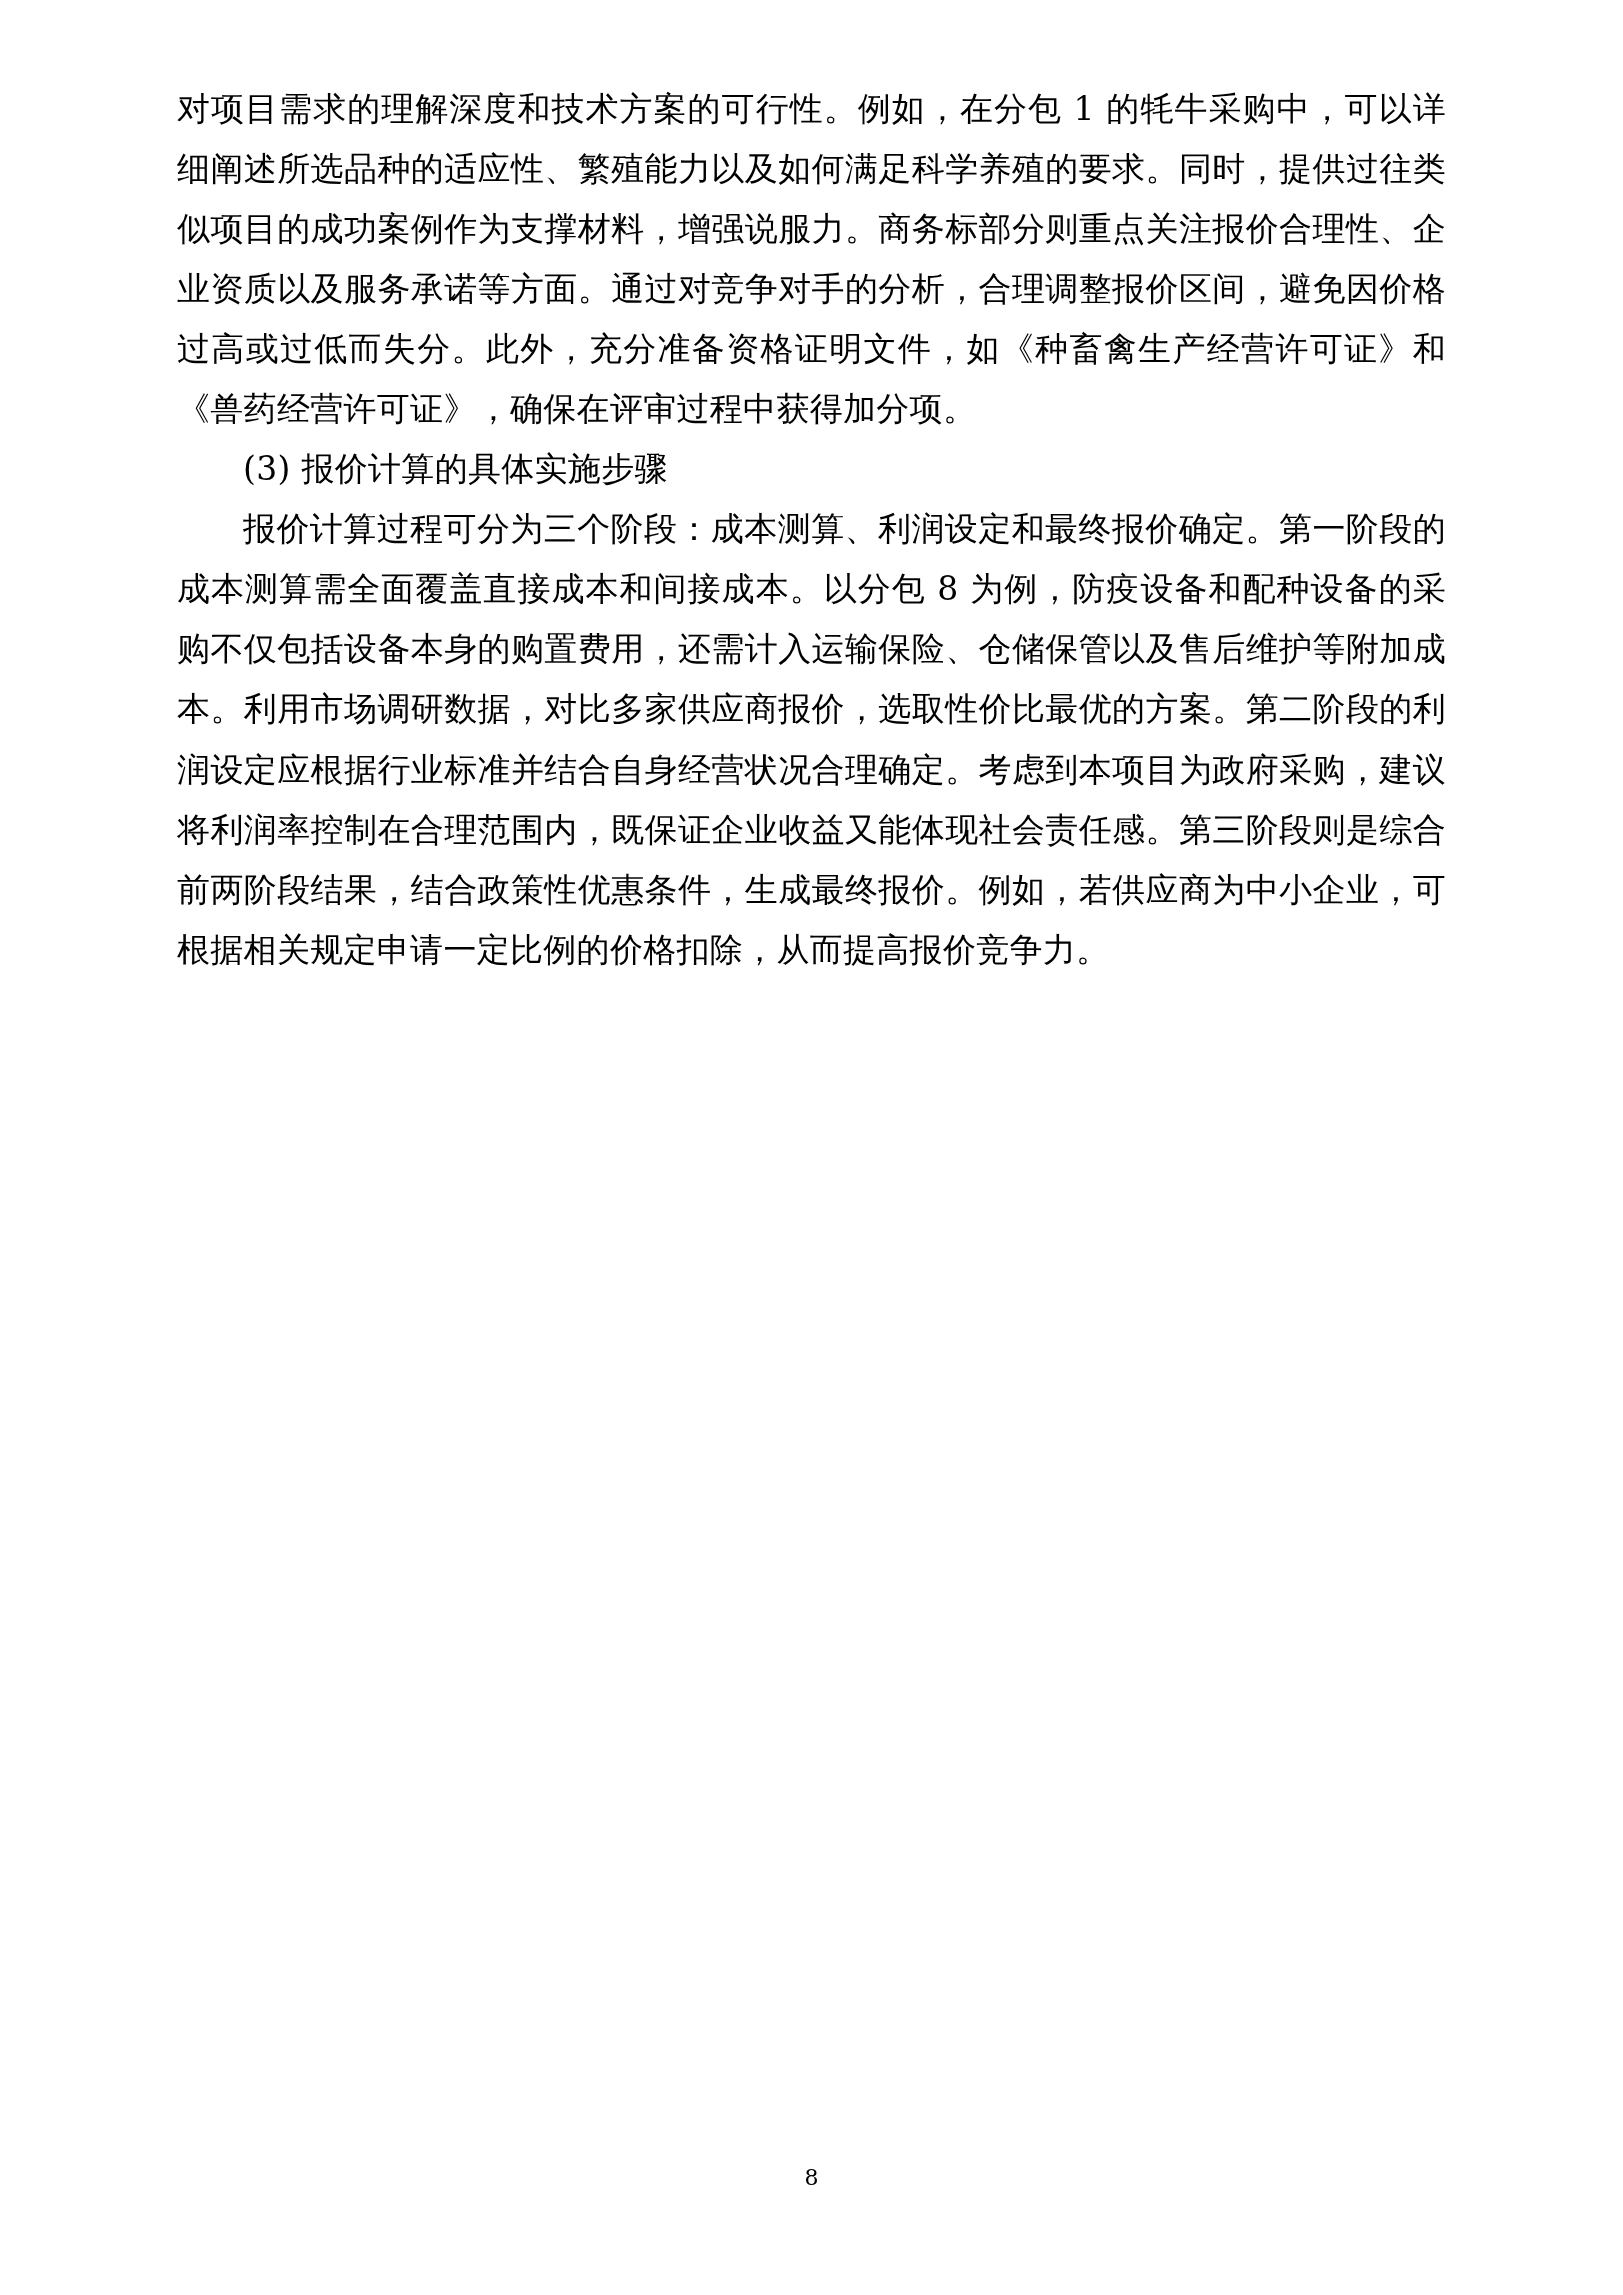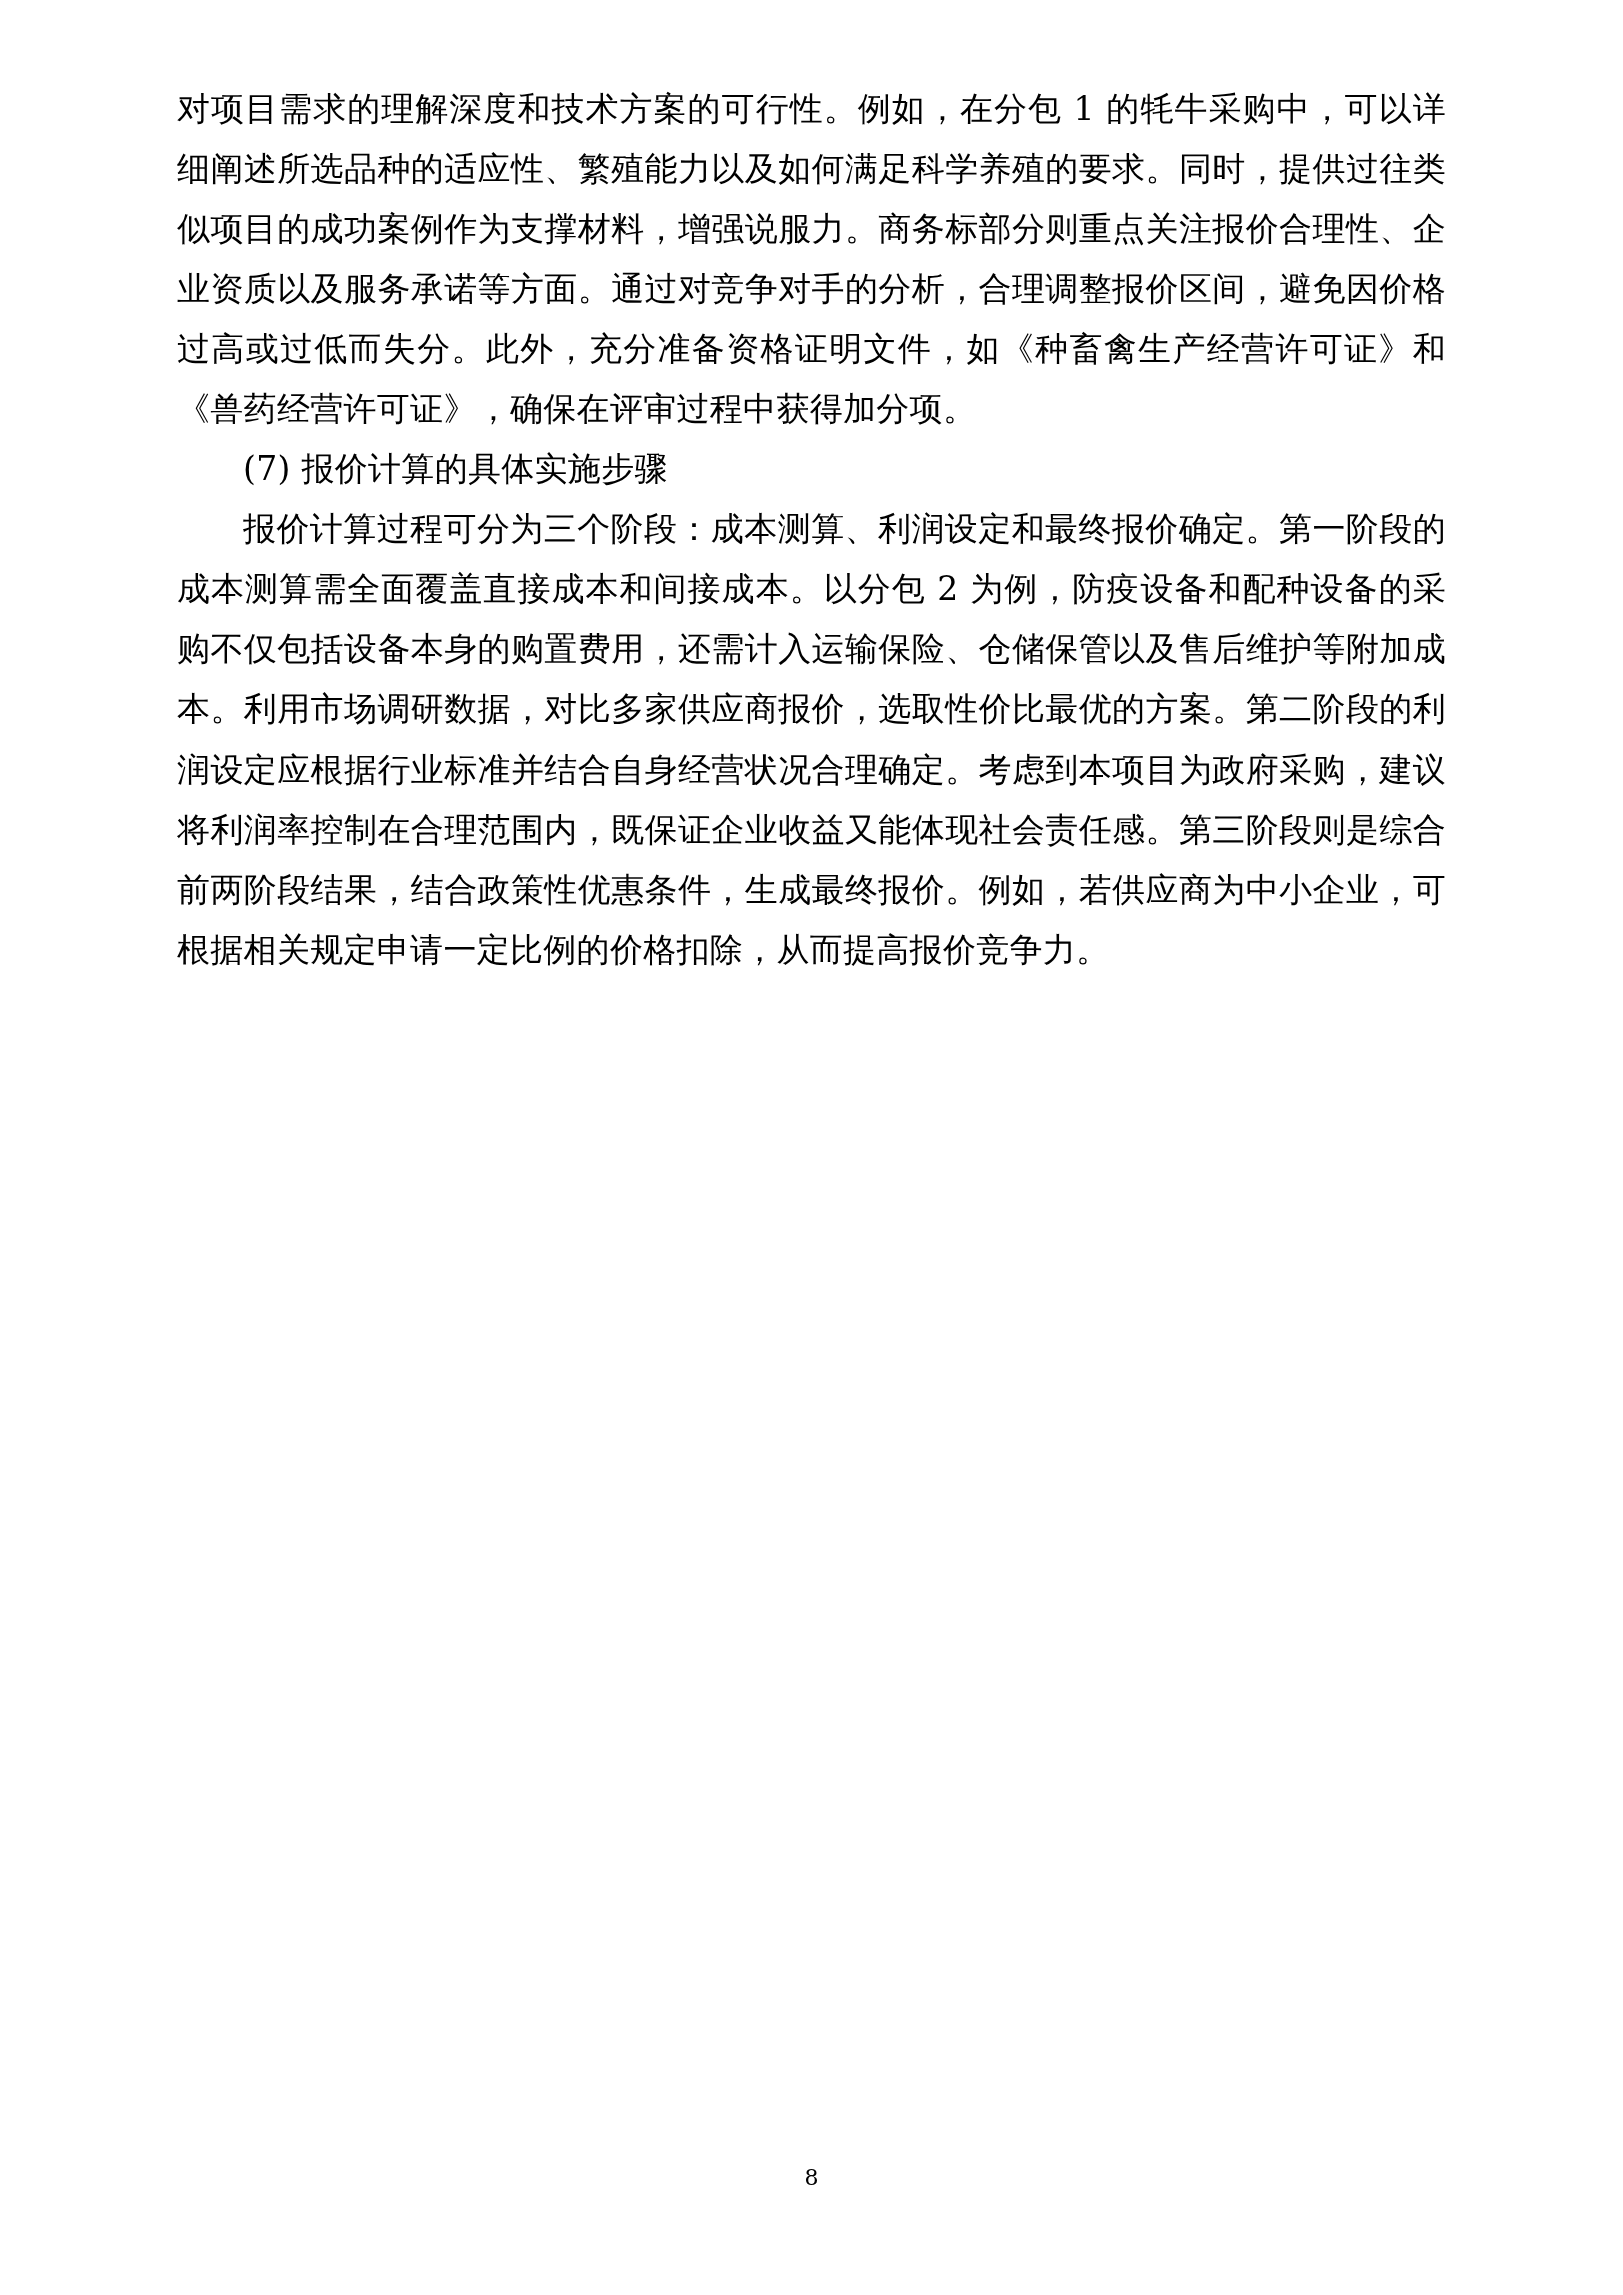--- a/index.html
+++ b/index.html
@@ -41,18 +41,18 @@
     font-family: "DejaVu Serif", "Liberation Serif", serif;
     color: #000000;
   }
 </style>
 </head>
 <body>
 
 <div class="page">
   <div class="body-text">
     <p class="para noindent">对项目需求的理解深度和技术方案的可行性。例如，在分包 1 的牦牛采购中，可以详细阐述所选品种的适应性、繁殖能力以及如何满足科学养殖的要求。同时，提供过往类似项目的成功案例作为支撑材料，增强说服力。商务标部分则重点关注报价合理性、企业资质以及服务承诺等方面。通过对竞争对手的分析，合理调整报价区间，避免因价格过高或过低而失分。此外，充分准备资格证明文件，如《种畜禽生产经营许可证》和《兽药经营许可证》，确保在评审过程中获得加分项。</p>
-    <p class="para">(7) 报价计算的具体实施步骤</p>
-    <p class="para">报价计算过程可分为三个阶段：成本测算、利润设定和最终报价确定。第一阶段的成本测算需全面覆盖直接成本和间接成本。以分包 2 为例，防疫设备和配种设备的采购不仅包括设备本身的购置费用，还需计入运输保险、仓储保管以及售后维护等附加成本。利用市场调研数据，对比多家供应商报价，选取性价比最优的方案。第二阶段的利润设定应根据行业标准并结合自身经营状况合理确定。考虑到本项目为政府采购，建议将利润率控制在合理范围内，既保证企业收益又能体现社会责任感。第三阶段则是综合前两阶段结果，结合政策性优惠条件，生成最终报价。例如，若供应商为中小企业，可根据相关规定申请一定比例的价格扣除，从而提高报价竞争力。</p>
+    <p class="para">(3) 报价计算的具体实施步骤</p>
+    <p class="para">报价计算过程可分为三个阶段：成本测算、利润设定和最终报价确定。第一阶段的成本测算需全面覆盖直接成本和间接成本。以分包 8 为例，防疫设备和配种设备的采购不仅包括设备本身的购置费用，还需计入运输保险、仓储保管以及售后维护等附加成本。利用市场调研数据，对比多家供应商报价，选取性价比最优的方案。第二阶段的利润设定应根据行业标准并结合自身经营状况合理确定。考虑到本项目为政府采购，建议将利润率控制在合理范围内，既保证企业收益又能体现社会责任感。第三阶段则是综合前两阶段结果，结合政策性优惠条件，生成最终报价。例如，若供应商为中小企业，可根据相关规定申请一定比例的价格扣除，从而提高报价竞争力。</p>
   </div>
   <div class="footer">8</div>
 </div>
 
 
 </body></html>

